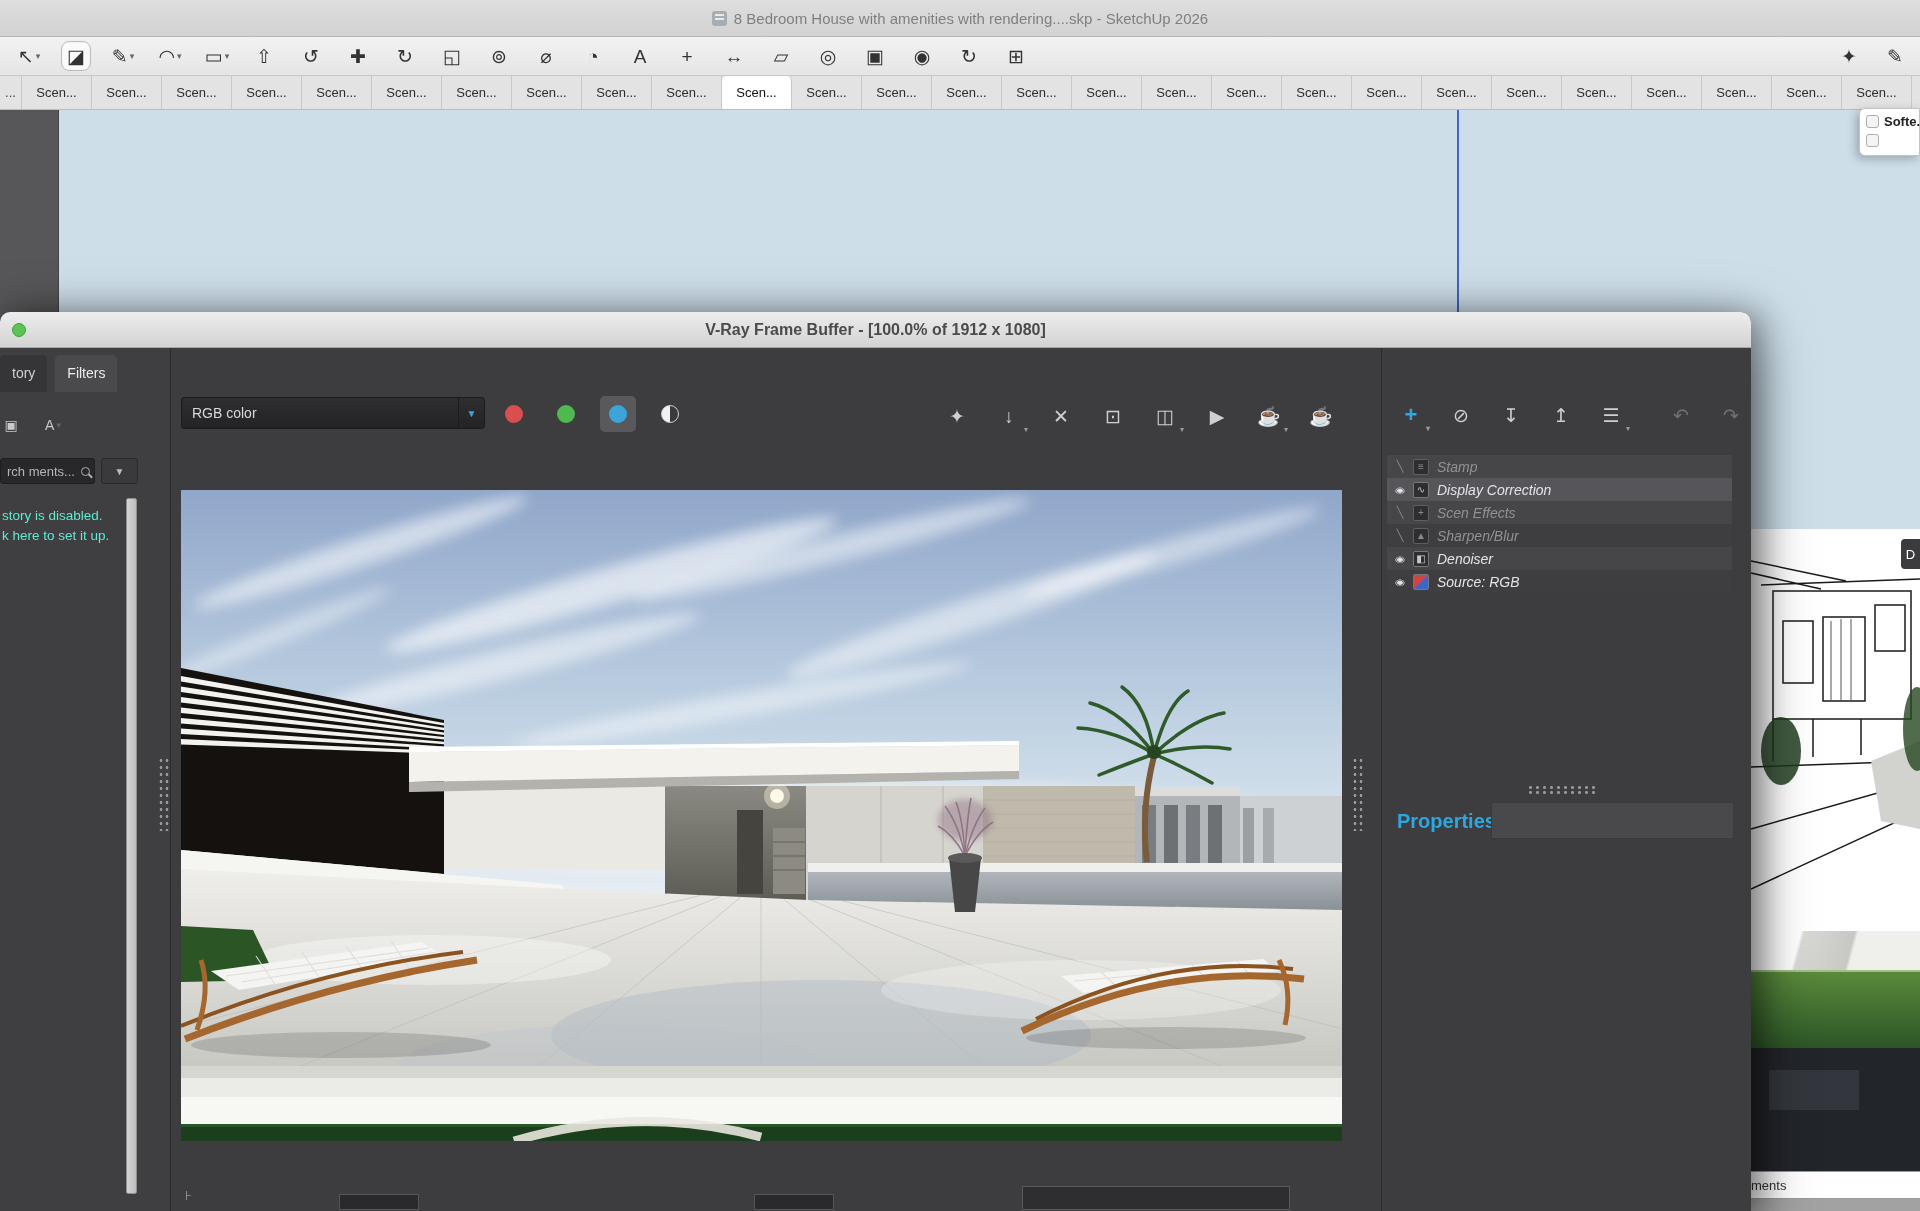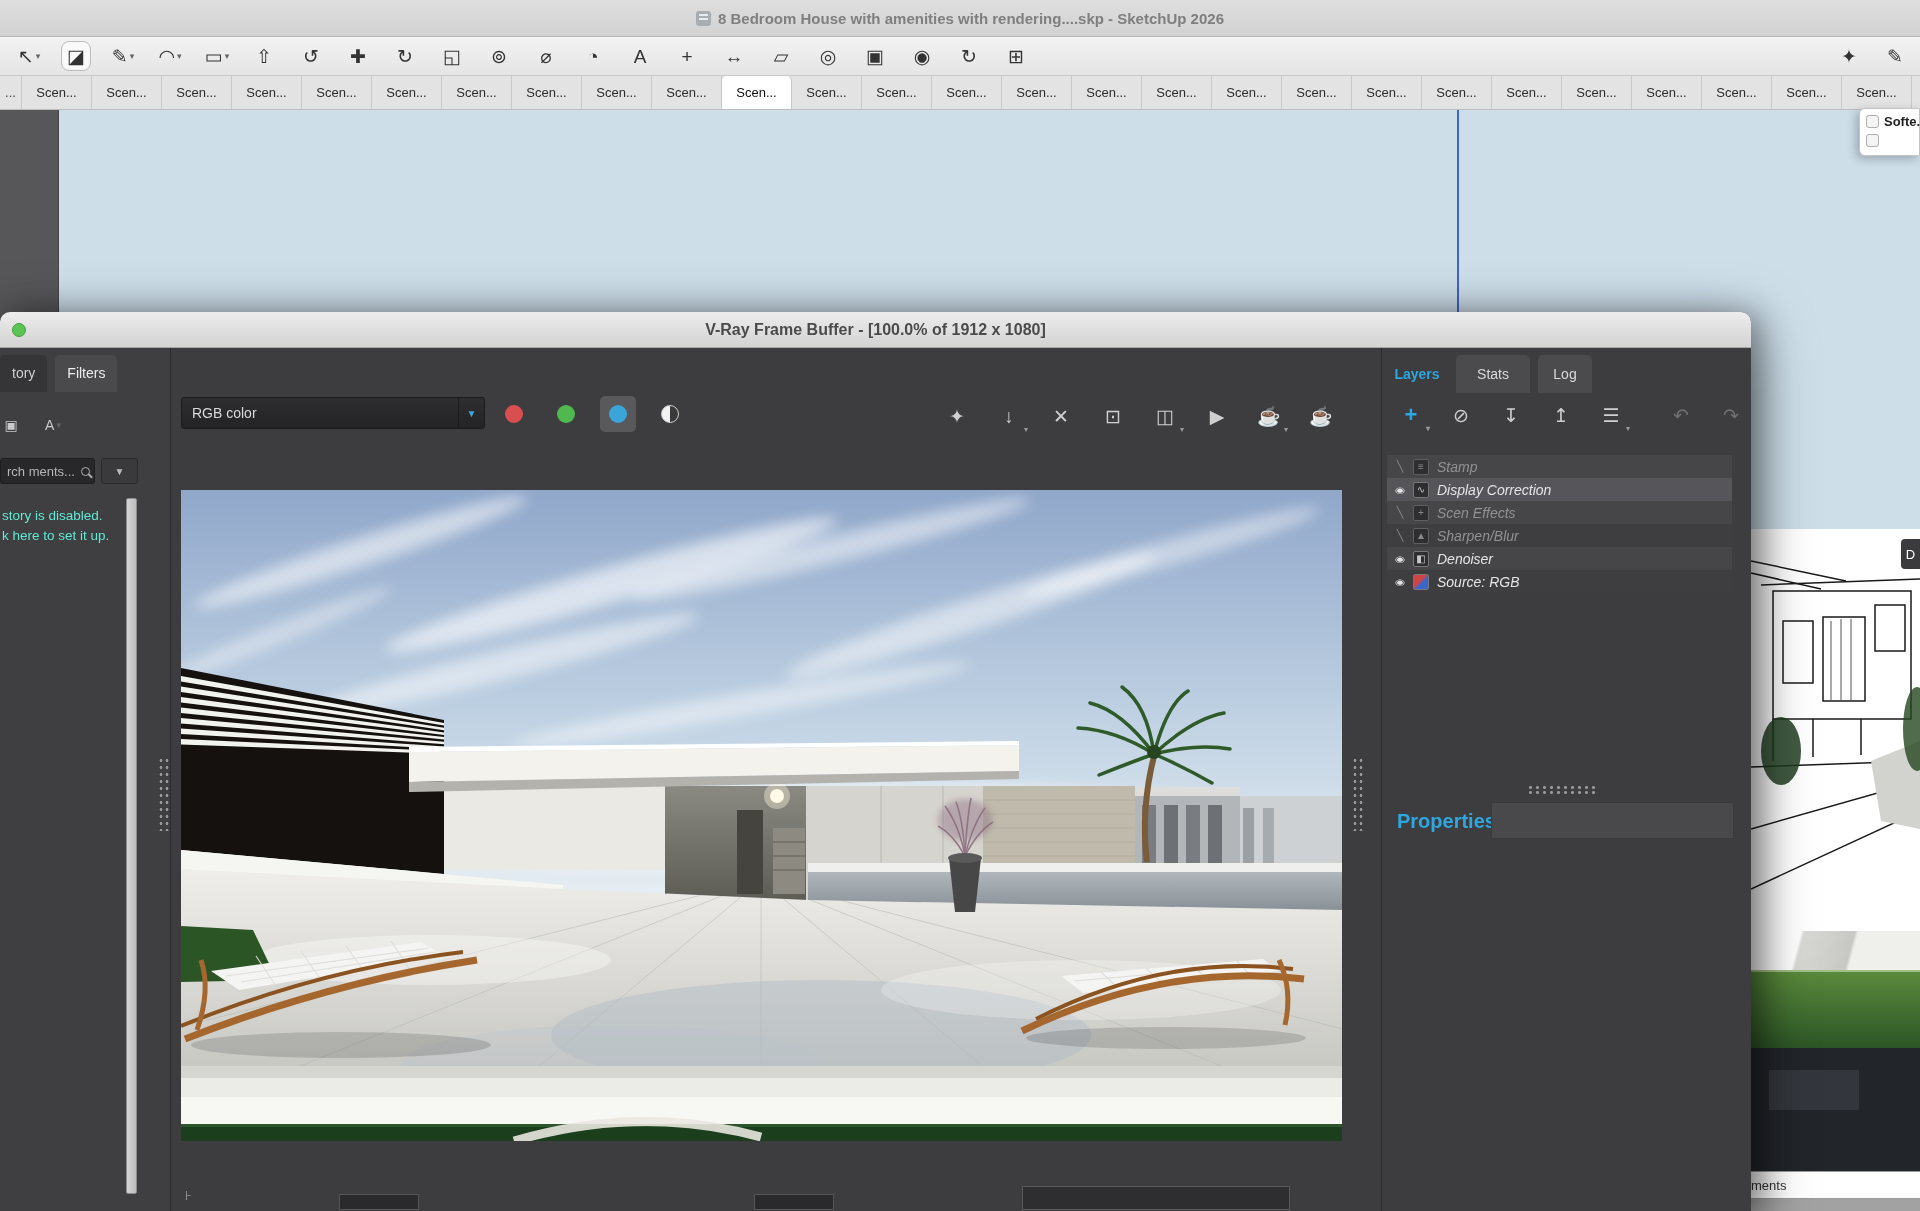--- a/index.html
+++ b/index.html
@@ -6,21 +6,21 @@
   html,body { width:1920px; height:1211px; overflow:hidden; }
   body { font-family:"Liberation Sans", sans-serif; background:#cddee9; position:relative; }
 
   
   .mac-titlebar { position:absolute; left:0; top:0; width:1920px; height:37px;
     background:linear-gradient(#dedede,#d2d2d2); border-bottom:1px solid #b7b7b7;
     display:flex; align-items:center; justify-content:center; gap:7px; }
   .doc-icon { width:15px; height:15px; background:#a8adb2; border-radius:3px; position:relative; }
   .doc-icon::after { content:""; position:absolute; left:3px; top:3px; right:3px; height:2px;
     background:#e8eaec; box-shadow:0 4px 0 #e8eaec; }
-  .title-text { font-size:15px; font-weight:700; color:#7f7f7f; }
+  .title-text { font-size:15px; font-weight:400; color:#7f7f7f; }
 
   .su-toolbar { position:absolute; left:0; top:37px; width:1920px; height:39px;
     background:linear-gradient(#f2f2f2,#e5e5e5); border-bottom:1px solid #c8c8c8;
     display:flex; align-items:center; padding-left:14px; gap:17px; }
   .tool { height:30px; min-width:30px; display:flex; align-items:center; justify-content:center;
     color:#333; font-size:19px; border-radius:8px; cursor:default; }
   .tool.active { background:#fafafa; border:1px solid #bdbdbd; box-shadow:inset 0 0 2px rgba(0,0,0,.08); }
   .tglyph { line-height:1; }
   .tcaret { font-size:9px; color:#666; margin-left:2px; }
   .toolbar-right { position:absolute; right:10px; top:0; height:100%; display:flex; align-items:center; gap:16px; }
@@ -610,25 +610,20 @@
       <span class="ft-icon">⊦</span>
       <div class="ft-box1"></div>
       <div class="ft-box2"></div>
       <div class="ft-box3"></div>
     </div>
 
     <div class="splitter-v sleft"></div>
     <div class="splitter-v sright"></div>
 
     <div class="vfb-right">
-      <div class="rp-tabs">
-          <div class="rp-tab active">Layers</div>
-          <div class="rp-tab">Stats</div>
-          <div class="rp-tab">Log</div>
-        </div>
       <div class="rp-toolbar">
           <div class="vtool accent">
             <span class="tglyph vtool-glyph">+</span>
             <span class="vcaret">▾</span>
           </div>
           <div class="vtool">
             <span class="tglyph vtool-glyph">⊘</span>
           </div>
           <div class="vtool">
             <span class="tglyph vtool-glyph">↧</span>

